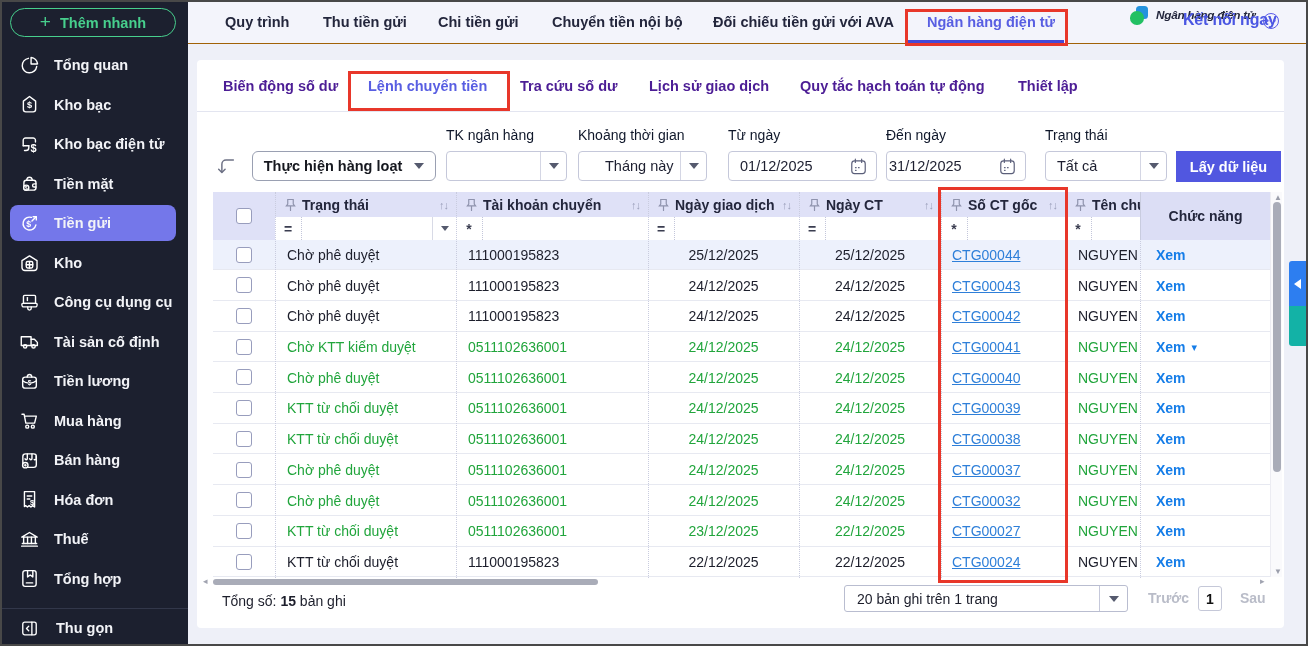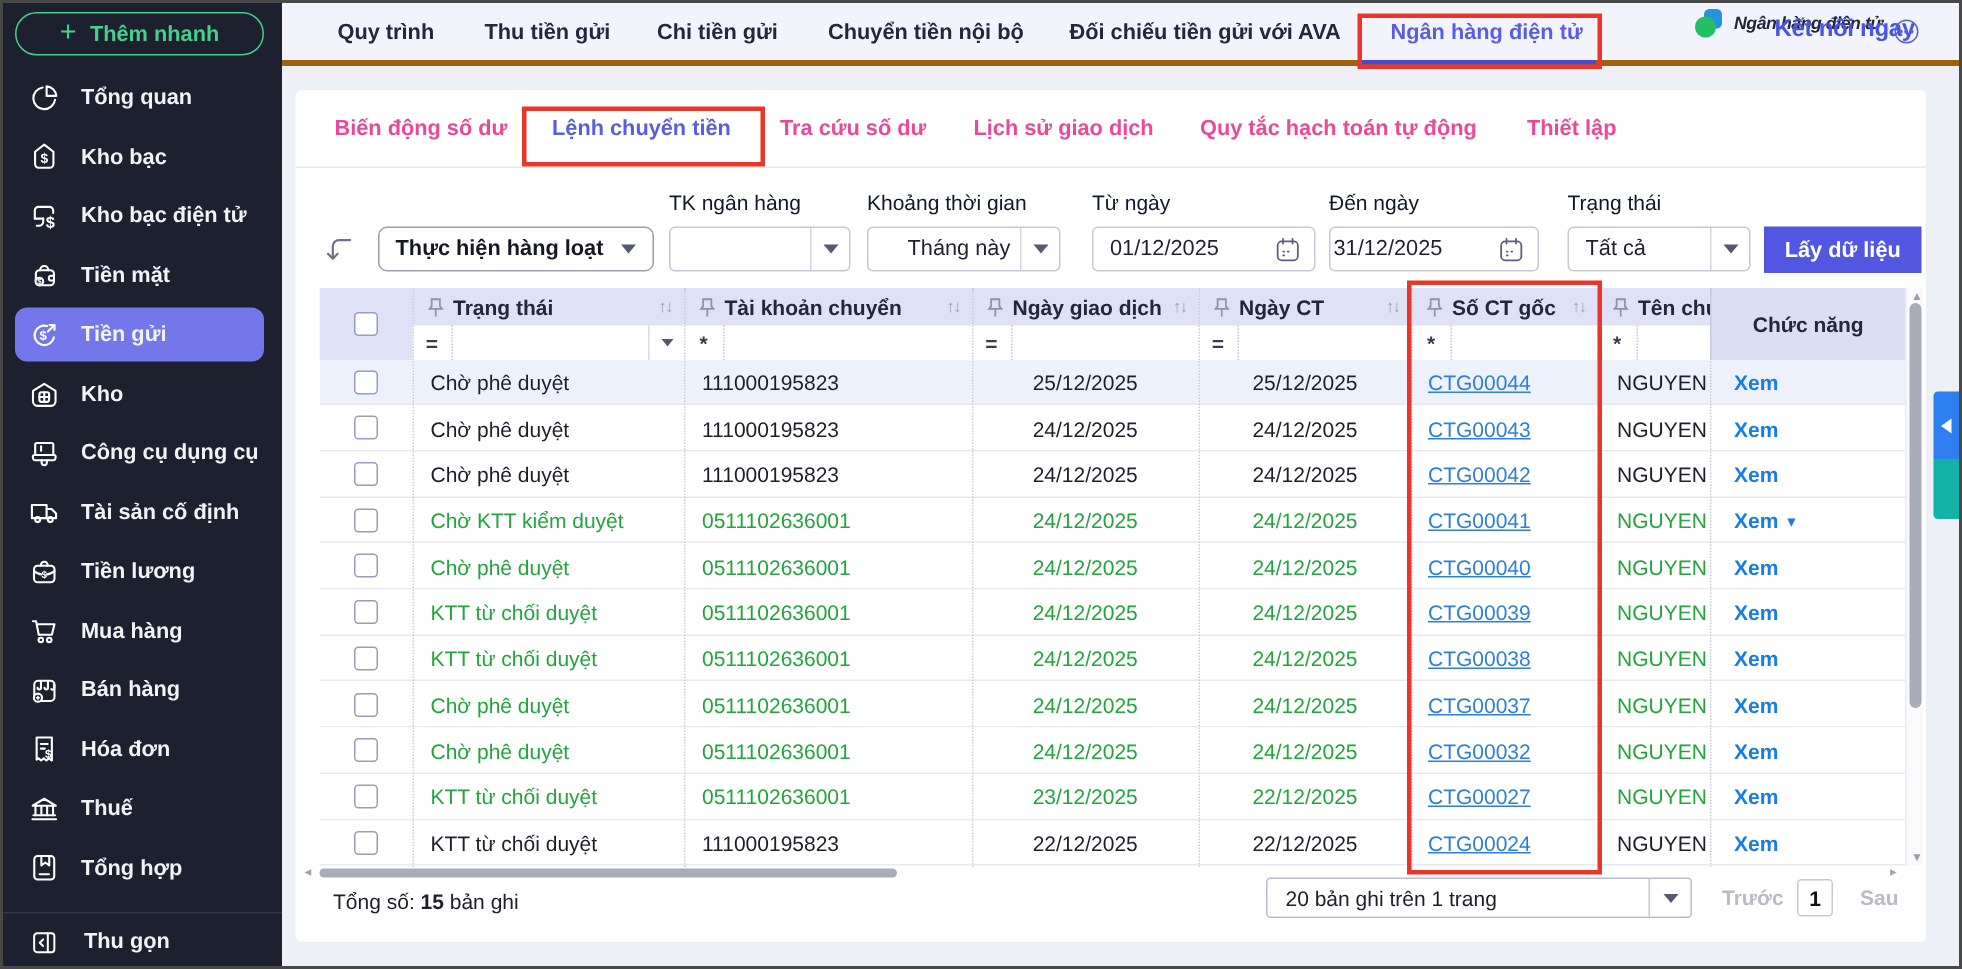--- a/index.html
+++ b/index.html
@@ -12,34 +12,34 @@
 .sitem{position:absolute;left:10px;width:166px;height:36px;display:flex;align-items:center;color:#f2f3f7;font-size:14.5px;font-weight:700;border-radius:8px}
 .sitem svg{width:21px;height:21px;margin-left:9px;margin-right:14px;flex:none}
 .sitem .s{fill:none;stroke:#fff;stroke-width:1.6;stroke-linecap:round;stroke-linejoin:round}
 .sitem .t{fill:#fff;font-size:6.5px;font-weight:700;text-anchor:middle;font-family:"Liberation Sans",sans-serif}
 .sitem.sel{background:#7477ea}
 .collapse-sep{position:absolute;left:0;right:0;top:608px;height:1px;background:#32374a}
 .collapse{position:absolute;left:10px;top:611px;width:166px;height:34px;display:flex;align-items:center;color:#f2f3f7;font-size:14.5px;font-weight:700}
 .collapse svg{width:19px;height:19px;margin-left:10px;margin-right:17px}
 .collapse .s{fill:none;stroke:#fff;stroke-width:1.7;stroke-linecap:round;stroke-linejoin:round}
 
-.topnav{position:absolute;left:188px;top:0;right:0;height:44px;background:#f3f4fb;border-bottom:4px solid #a16207}
+.topnav{position:absolute;left:188px;top:0;right:0;height:44px;background:#f3f4fb;border-bottom:1px solid #a16207}
 .nav-item{position:absolute;top:0;height:44px;display:flex;align-items:center;font-size:14.5px;font-weight:700;color:#23263c;white-space:nowrap}
 .nav-item.active{color:#585ee2}
 .nav-underline{position:absolute;left:907px;top:40px;width:157px;height:3px;background:#4549d6}
 .logo-sq{position:absolute;left:1136px;top:6px;width:12px;height:13px;border-radius:3.5px;background:#2492dd}
 .logo-ci{position:absolute;left:1130px;top:11px;width:13.5px;height:13.5px;border-radius:50%;background:#22c063}
 .nb-title{position:absolute;left:1156px;top:8px;font-size:11.8px;font-weight:700;font-style:italic;color:#23263c;letter-spacing:-.3px}
 .nb-link{position:absolute;left:1183px;top:11px;font-size:16px;font-weight:700;color:#4a56e2;letter-spacing:-.2px}
 .dots{position:absolute;left:1263px;top:13px;width:16px;height:16px;border:1.7px solid #5a5ae8;border-radius:50%;color:#5a5ae8;font-size:9px;font-weight:700;display:flex;align-items:center;justify-content:center;letter-spacing:.4px;padding-bottom:1px}
 
 .card{position:absolute;left:197px;top:60px;width:1087px;height:568px;background:#fff;border-radius:4px}
 
 .subtabs{position:absolute;left:0;top:0;right:0;height:52px;border-bottom:1px solid #e3e5f0}
-.stab{position:absolute;top:0;height:52px;display:flex;align-items:center;font-size:14.5px;font-weight:700;color:#ec4899;white-space:nowrap}
+.stab{position:absolute;top:0;height:52px;display:flex;align-items:center;font-size:14.5px;font-weight:700;color:#4c1d95;white-space:nowrap}
 .stab.active{color:#585ee2}
 
 .flabel{position:absolute;font-size:14px;font-weight:400;color:#0f172a;white-space:nowrap}
 .fbox{position:absolute;height:30px;border:1px solid #c5c8da;border-radius:4px;background:#fff;display:flex;align-items:center;font-size:14.5px;color:#1d1f30}
 .fbox .dd{position:absolute;right:0;top:0;bottom:0;width:26px;border-left:1px solid #d4d6e4;display:flex;align-items:center;justify-content:center}
 .tri{width:0;height:0;border-left:5px solid transparent;border-right:5px solid transparent;border-top:6px solid #555a6e}
 .batch{position:absolute;left:55px;top:91px;width:184px;height:30px;border:1.5px solid #9aa0b2;border-radius:6px;background:#fff;display:flex;align-items:center;justify-content:center;gap:12px;font-size:14.5px;font-weight:700;color:#16181f}
 .sorticon{position:absolute;left:18px;top:95px;width:22px;height:22px}
 .sorticon .s{fill:none;stroke:#6d7185;stroke-width:1.6;stroke-linecap:round;stroke-linejoin:round}
 .calico{position:absolute;right:8px;top:5px;width:19px;height:19px}

